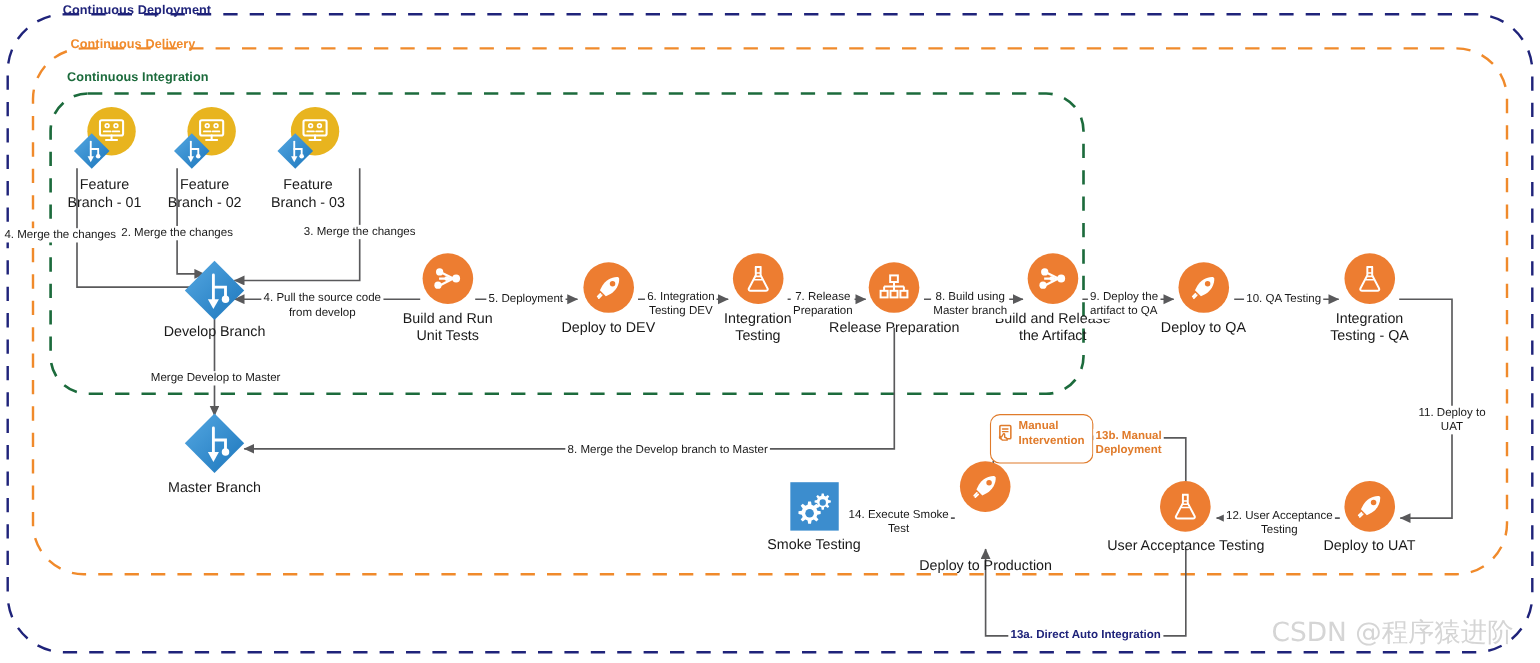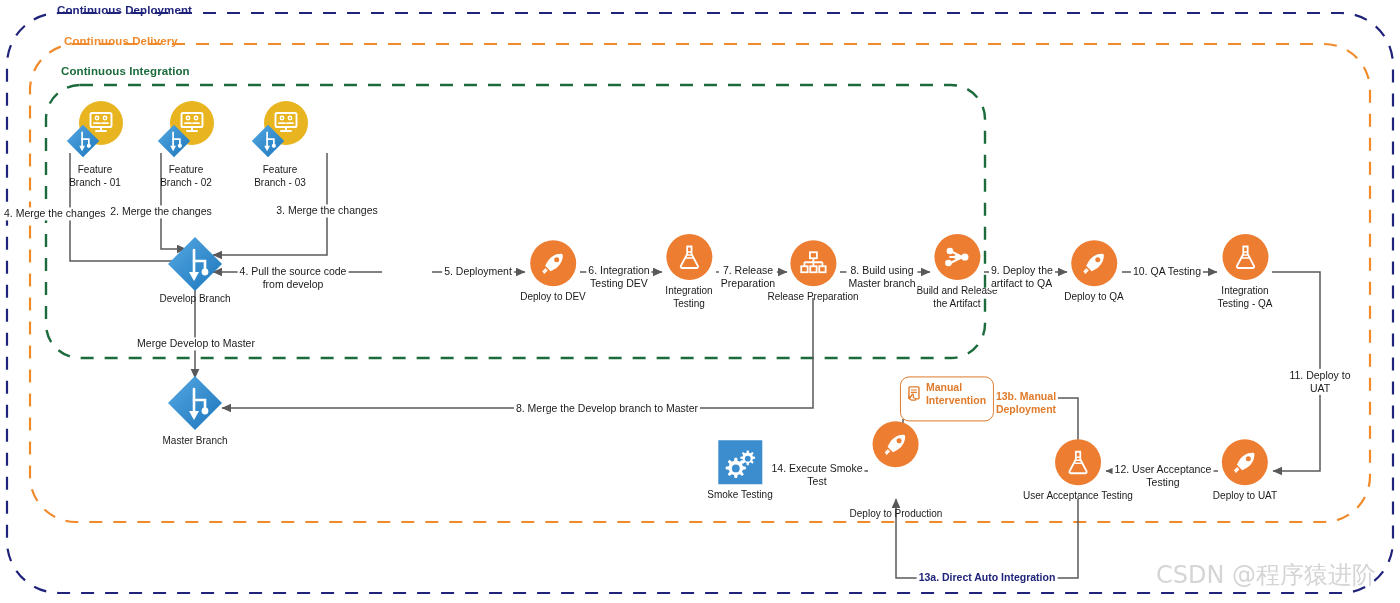--- a/index.html
+++ b/index.html
@@ -40,21 +40,21 @@
   
   .node {
     position: absolute;
     transform: translate(-50%, -50%);
     display: flex;
     flex-direction: column;
     align-items: center;
   }
   .node-label {
     margin-top: 5px;
-    font-size: 10px;
+    font-size: 13px;
     color: #1a1a1a;
     text-align: center;
     line-height: 1.25;
     white-space: pre-line;
   }
 
   
   .circle-icon {
     width: 46px;
     height: 46px;
@@ -319,20 +319,37 @@
           <circle cx="6.5" cy="5.4" r="2.3" fill="#ffffff"></circle>
         </svg>
       </div>
       <div class="node-label">Feature
 Branch - 03</div>
     </div>
 
     <div class="node-label" style="position:absolute; left:195px; top:288px; transform:translate(-50%,0);">Develop Branch</div>
     <div class="node-label" style="position:absolute; left:195px; top:430px; transform:translate(-50%,0);">Master Branch</div>
 
+    <div class="node" style="left:407px; top:272px;">
+      <div class="circle-icon">
+        <svg width="30" height="30" viewBox="0 0 30 30">
+          <g stroke="#fff" stroke-width="2" fill="none">
+            <path d="M8,9 L20,15"></path>
+            <path d="M8,21 L20,15"></path>
+            <path d="M7,15 L22,15"></path>
+          </g>
+          <circle cx="7.5" cy="9" r="3.3" fill="#fff"></circle>
+          <circle cx="6" cy="21" r="3.3" fill="#fff"></circle>
+          <circle cx="22.5" cy="15" r="3.6" fill="#fff"></circle>
+          <circle cx="14" cy="15" r="2.2" fill="#fff"></circle>
+        </svg>
+      </div>
+      <div class="node-label">Build and Run
+Unit Tests</div>
+    </div>
 
     <div class="node" style="left:553px; top:272px;">
       <div class="circle-icon">
         <svg width="30" height="30" viewBox="0 0 30 30">
           <path d="M23.5,5.5 C18,5 12,8.5 9.2,13.4 L7,17.6 L12.4,23 L16.6,20.8 C21.5,18 25,12 24.5,6.5 Z" fill="#fff"></path>
           <circle cx="18.5" cy="11.5" r="2.5" fill="#ED7D31"></circle>
           <path d="M8.6,22 L6,24.6 M7.4,20.8 L5,23.2" stroke="#fff" stroke-width="1.6" stroke-linecap="round"></path>
         </svg>
       </div>
       <div class="node-label">Deploy to DEV</div>

